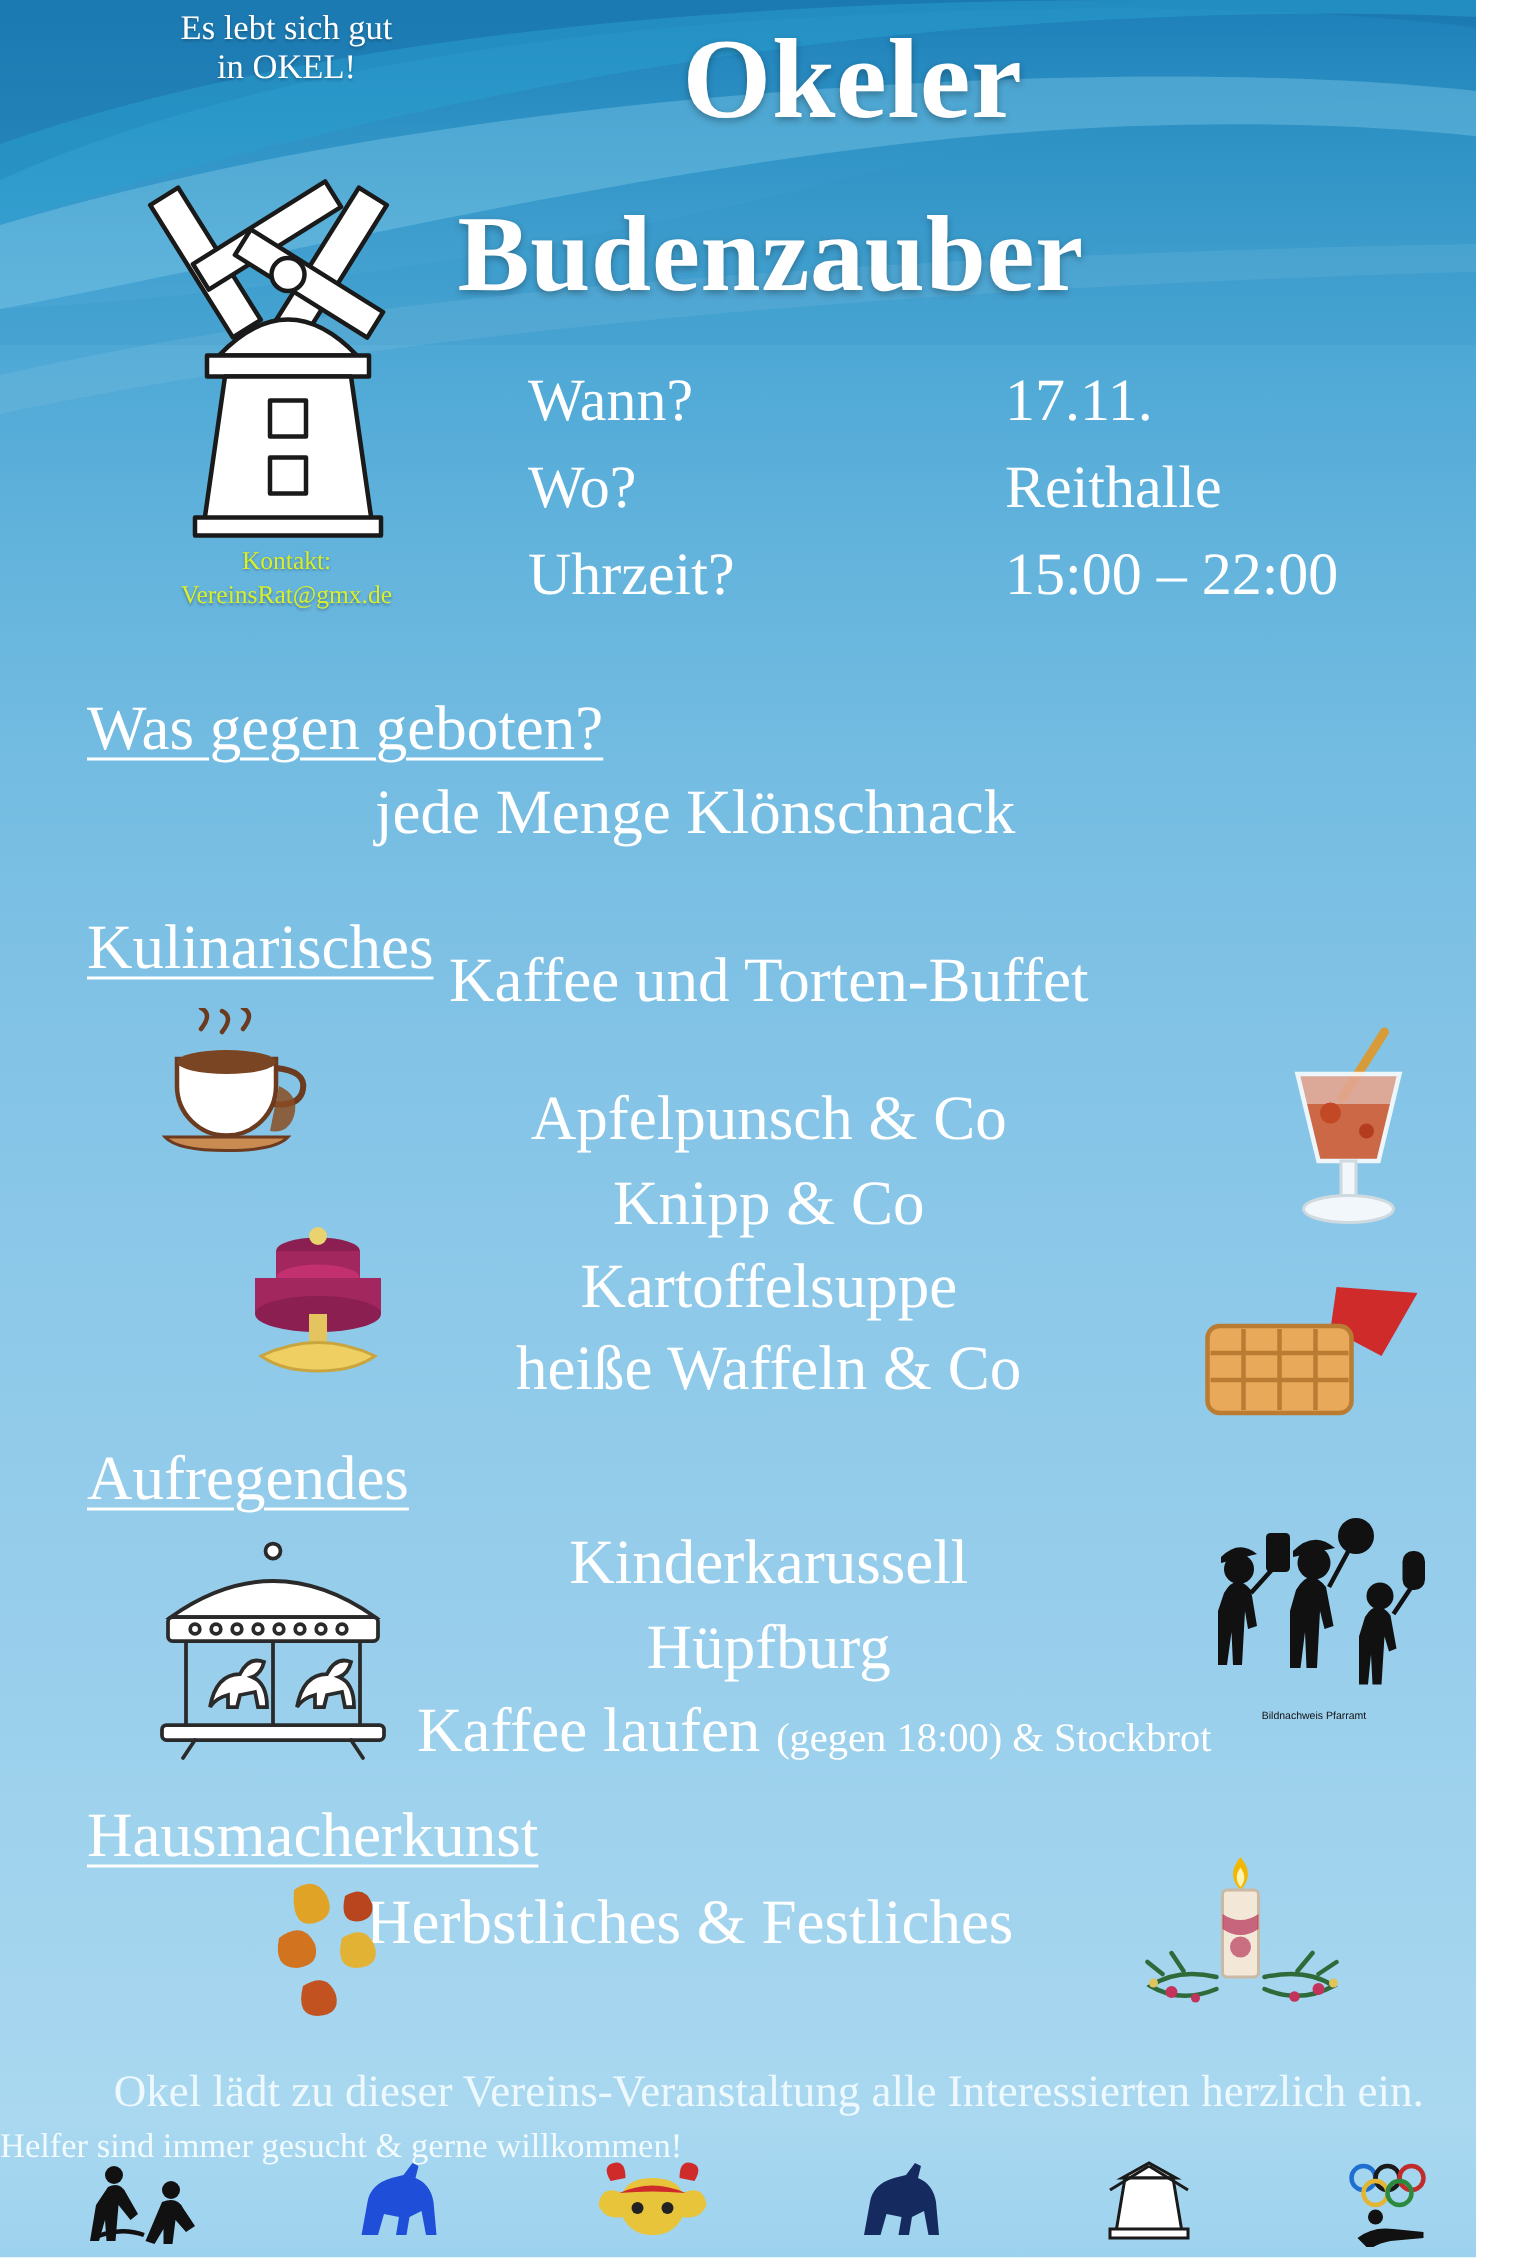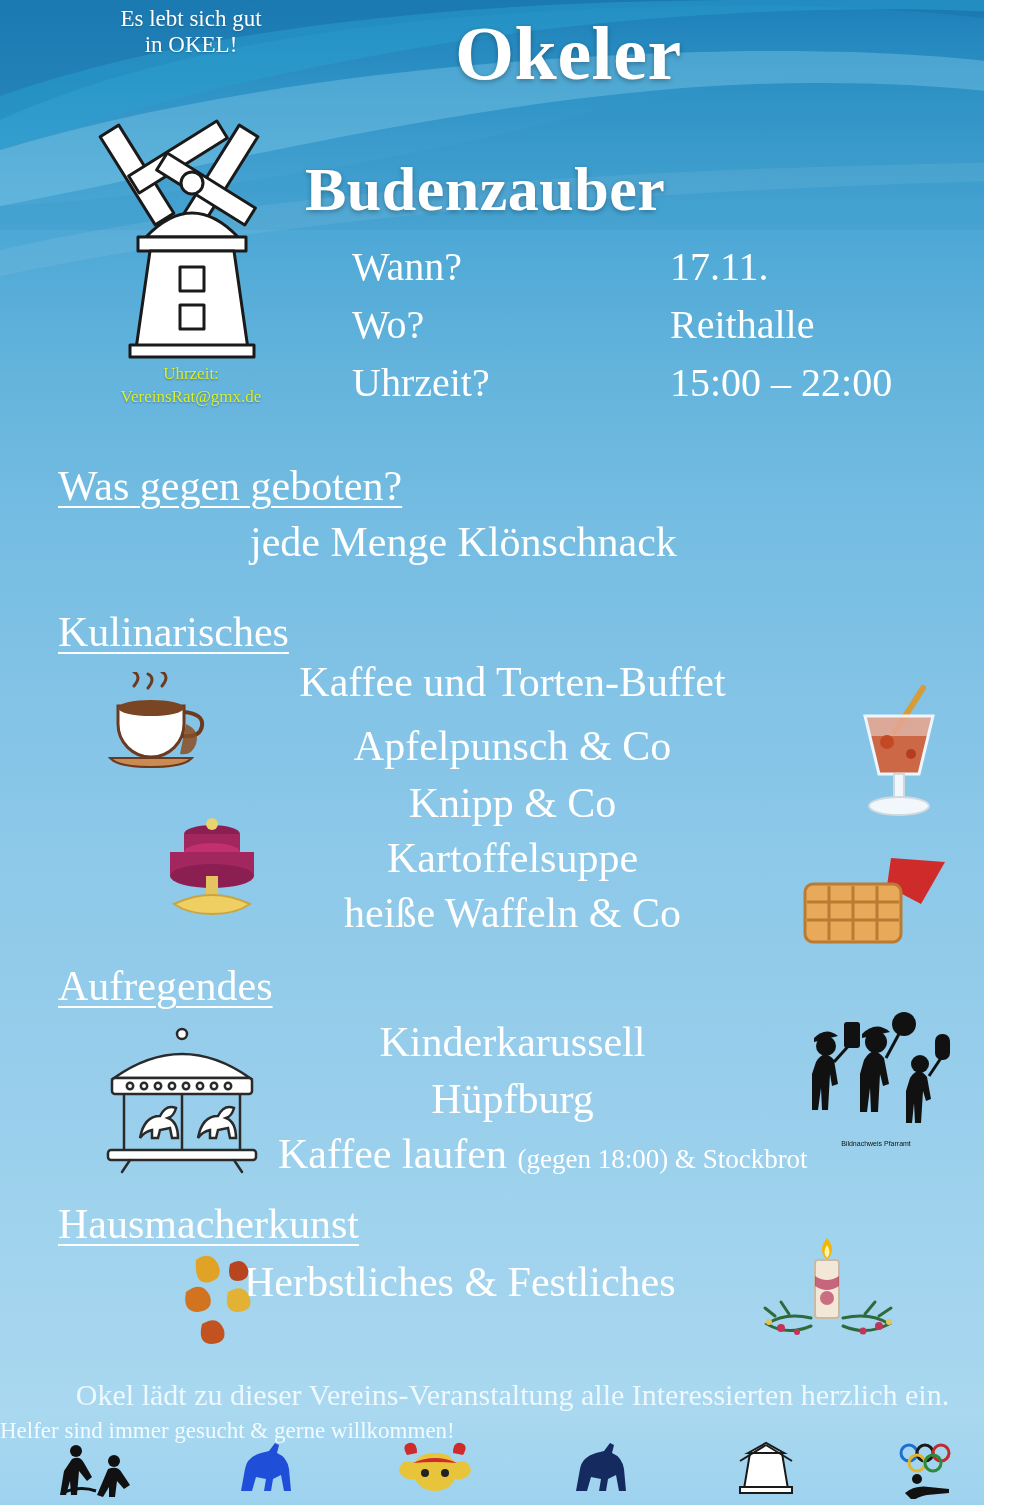--- a/index.html
+++ b/index.html
@@ -71,22 +71,22 @@
     left: 455px;
     top: 10px;
     font-size: 76px;
     font-weight: bold;
     letter-spacing: .5px;
     text-shadow: 0 2px 5px rgba(0,0,0,.3);
   }
   .title2 {
     position: absolute;
     left: 305px;
-    top: 154px;
-    font-size: 62px;
+    top: 128px;
+    font-size: 72px;
     font-weight: bold;
     letter-spacing: .5px;
     text-shadow: 0 2px 5px rgba(0,0,0,.3);
     text-align: center;
   }
 
   
   .facts {
     position: absolute;
     left: 352px;
@@ -205,21 +205,21 @@
           <path d="M66,190 L150,190 L164,288 L52,288 Z" fill="#ffffff"></path>
 
           <rect x="46" y="284" width="124" height="12"></rect>
 
           <rect x="96" y="206" width="24" height="24" fill="#ffffff"></rect>
           <rect x="96" y="244" width="24" height="24" fill="#ffffff"></rect>
         </g>
       </svg>
     </div>
 
-    <div class="contact">Uhrzeit:</div>
+    <div class="contact">Kontakt:</div>
     <div class="contact">VereinsRat@gmx.de</div>
   </div>
 
   <div class="title1">Okeler</div>
   <div class="title2">Budenzauber</div>
 
   <div class="facts">
     <table>
       <tbody>
           <tr>
@@ -236,21 +236,21 @@
       </tr>
     </tbody>
       </table>
   </div>
 
   <div class="heading" style="left:58px; top:462px;">Was gegen geboten?</div>
   <div class="line" style="left:250px; top:518px;">jede Menge Klönschnack</div>
 
   <div class="heading" style="left:58px; top:608px;">Kulinarisches</div>
 
-  <div class="centerline" style="top:658px;">Kaffee und Torten-Buffet</div>
+  <div class="centerline" style="top:630px;">Kaffee und Torten-Buffet</div>
   <div class="centerline" style="top:722px;">Apfelpunsch &amp; Co</div>
   <div class="centerline" style="top:779px;">Knipp &amp; Co</div>
   <div class="centerline" style="top:834px;">Kartoffelsuppe</div>
   <div class="centerline" style="top:889px;">heiße Waffeln &amp; Co</div>
 
   <div class="art" style="left:96px; top:672px;">
     <svg width="120" height="100" viewBox="0 0 120 100">
       <g fill="none" stroke="#6b3a1f" stroke-width="3" stroke-linecap="round">
         <path d="M38,14 q8,-10 0,-14 M52,16 q8,-10 0,-14 M66,14 q8,-10 0,-14"></path>
       </g>

